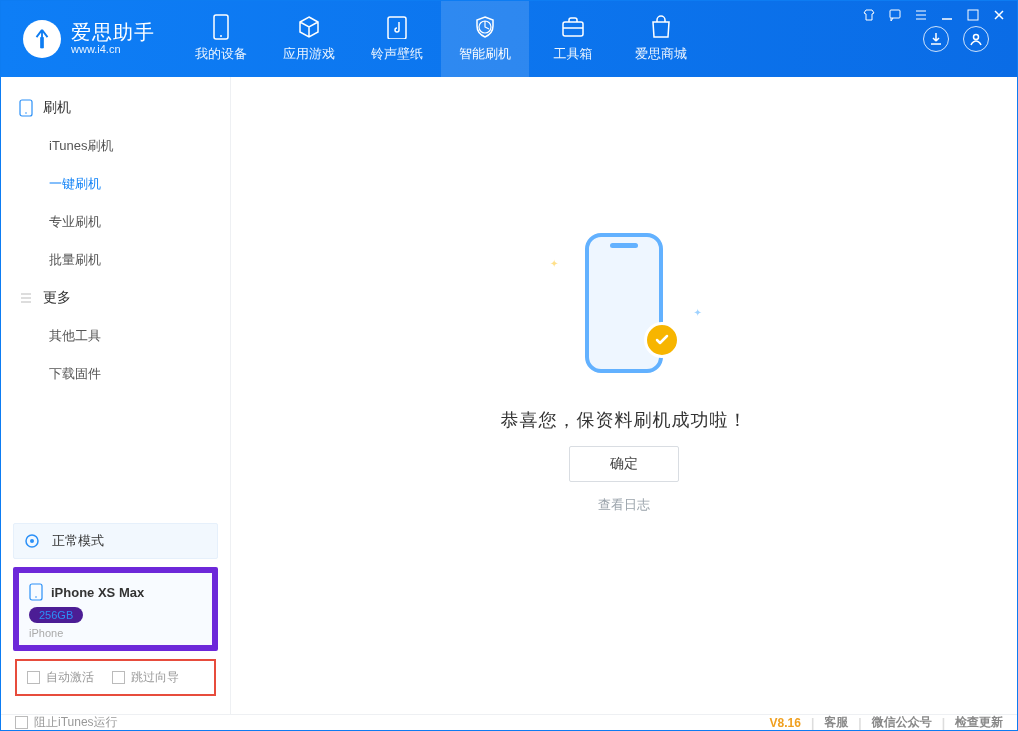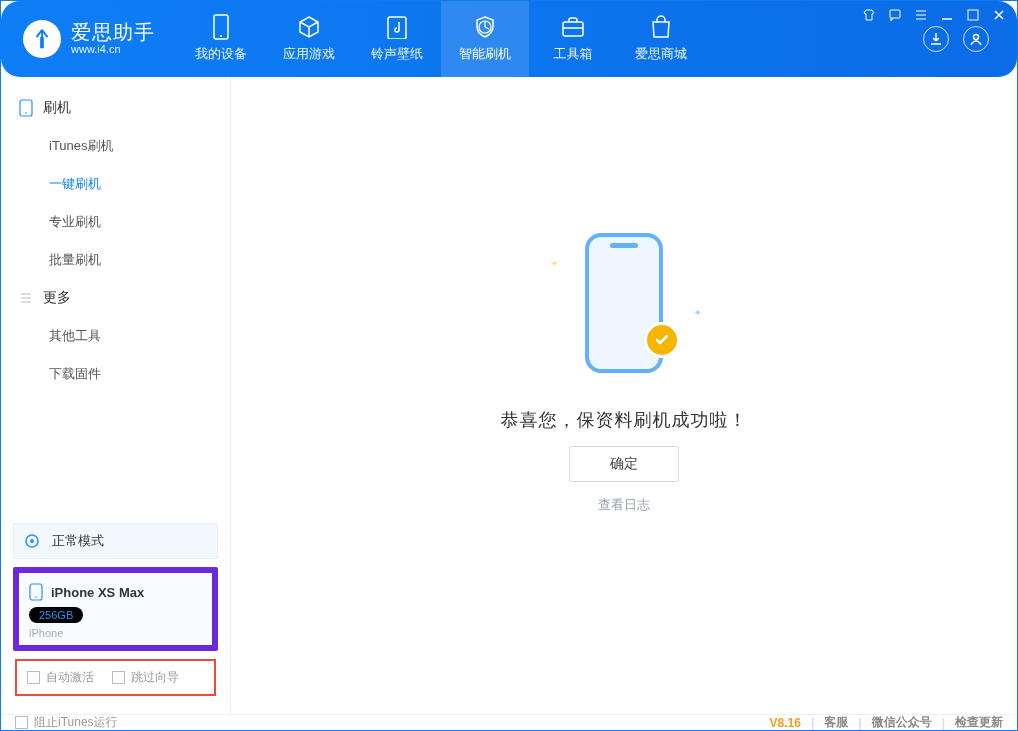--- a/index.html
+++ b/index.html
@@ -14,21 +14,20 @@
   display: flex;
   flex-direction: column;
 }
 .titlebar {
   height: 76px;
   background: linear-gradient(90deg, #0e7ef6 0%, #0a6ce6 100%);
   display: flex;
   align-items: stretch;
   color: #fff;
   position: relative;
-  border-radius: 19px;
 }
 .brand {
   display: flex;
   align-items: center;
   padding: 0 22px;
 }
 .brand-text { margin-left: 10px; display:flex; flex-direction:column; }
 .brand-name { font-size: 20px; font-weight: 500; letter-spacing: 1px; line-height:1.1; }
 .brand-url { font-size: 11px; opacity: .9; line-height:1.2; }
 .tabs { display: flex; }
@@ -115,21 +114,21 @@
   background: #f8fbff;
   border:6px solid #6d28d9;
   border-radius: 2px;
 }
 .device-name { font-weight:600; color:#333; font-size:13px; display:flex; align-items:center; gap:8px;}
 .capacity-pill {
   display:inline-block;
   padding:2px 10px;
   border-radius:10px;
   color:#2b90f7;
-  background:#000000;
+  background:#4c1d95;
   font-size:11px;
   margin-top:6px;
 }
 .device-sub { color:#aaa; font-size:11px; margin-top:4px;}
 .highlight-row {
   margin: 8px;
   padding: 8px 10px;
   border: 2px solid #e74c3c;
   display:flex; gap:18px;
   align-items:center;

